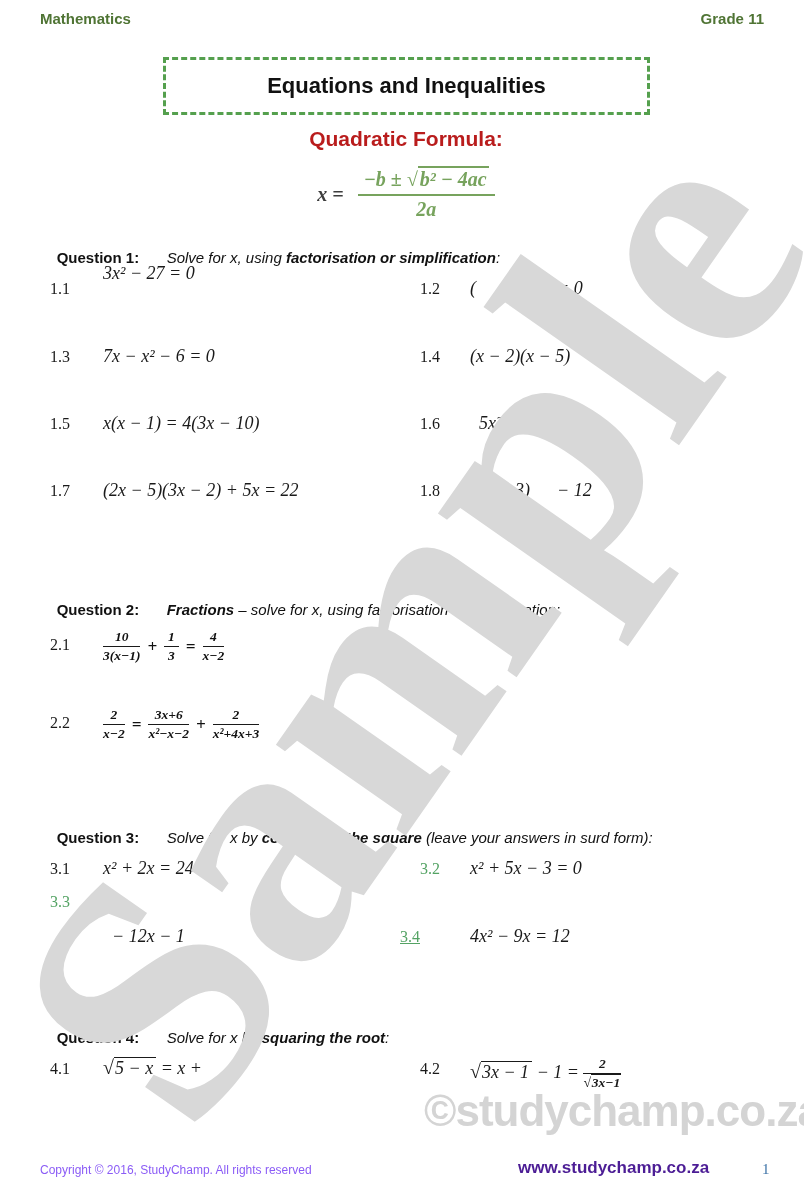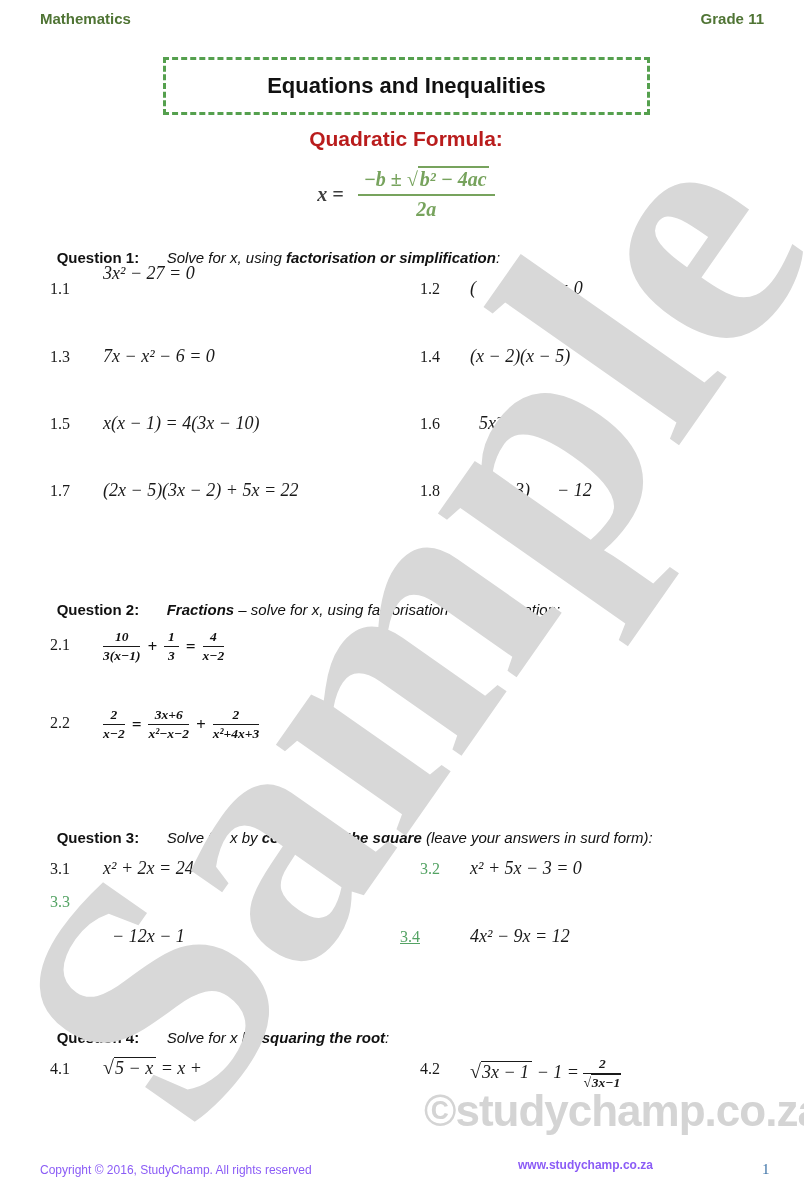--- a/index.html
+++ b/index.html
@@ -55,21 +55,21 @@
 
   
   .wm-big{position:absolute;left:410px;top:628px;transform:translate(-50%,-50%) rotate(-55deg);
           font-family:"Liberation Serif",serif;font-weight:bold;font-size:345px;line-height:1;
           color:#d8d8d8;white-space:nowrap;z-index:5;pointer-events:none;}
   .wm-small{position:absolute;left:424px;top:1086px;font-weight:bold;font-size:44px;
             letter-spacing:-1px;color:#d4d4d4;z-index:5;pointer-events:none;white-space:nowrap;}
 
   
   .foot-copy{position:absolute;left:40px;top:1163px;font-size:12px;color:#8b5cf6;}
-  .foot-site{position:absolute;left:518px;top:1158px;font-size:12px;font-weight:bold;color:#8b5cf6;}
+  .foot-site{position:absolute;left:518px;top:1158px;font-size:17px;font-weight:bold;color:#4c1d95;}
   .foot-page{position:absolute;left:762px;top:1161px;font-size:15px;color:#3f74a8;
              font-family:"Liberation Serif",serif;}
 </style>
 </head>
 <body>
 
 <div class="page">
 
   <div class="hdr left">Mathematics</div>
   <div class="hdr right">Grade 11</div>

